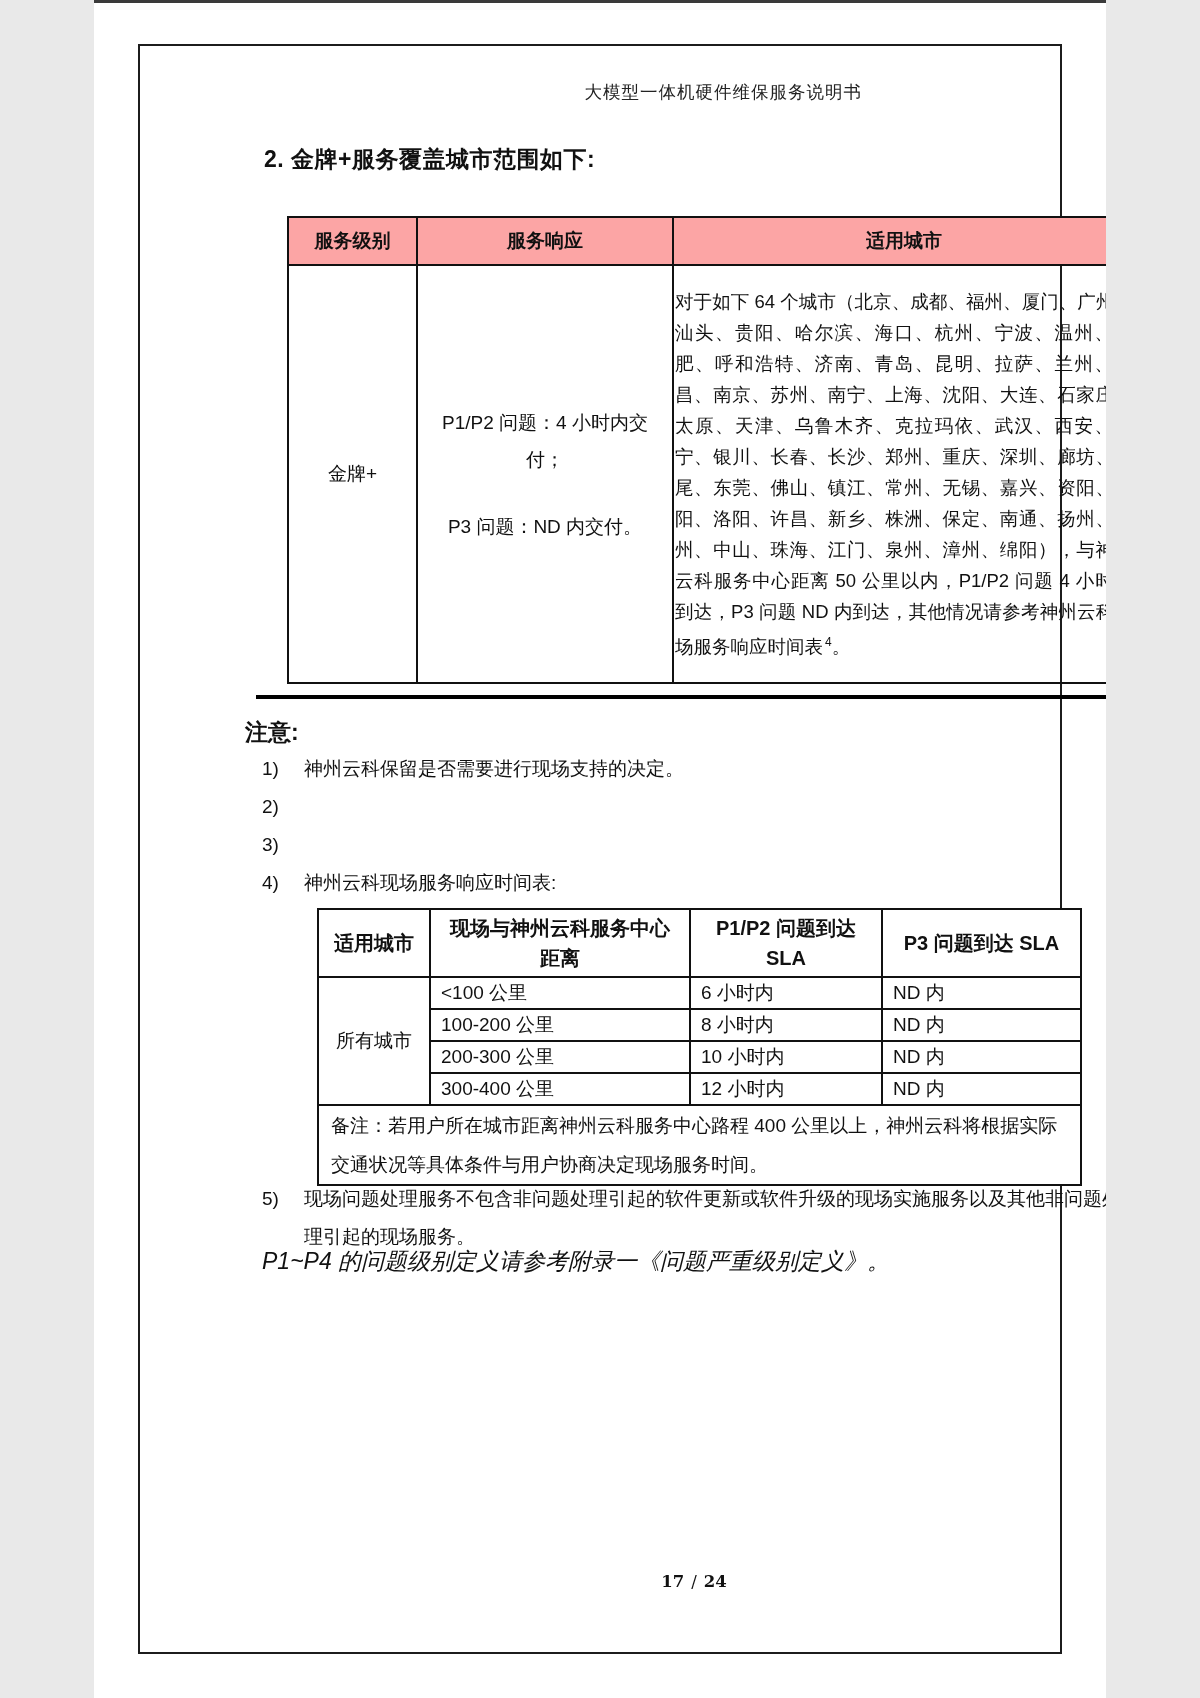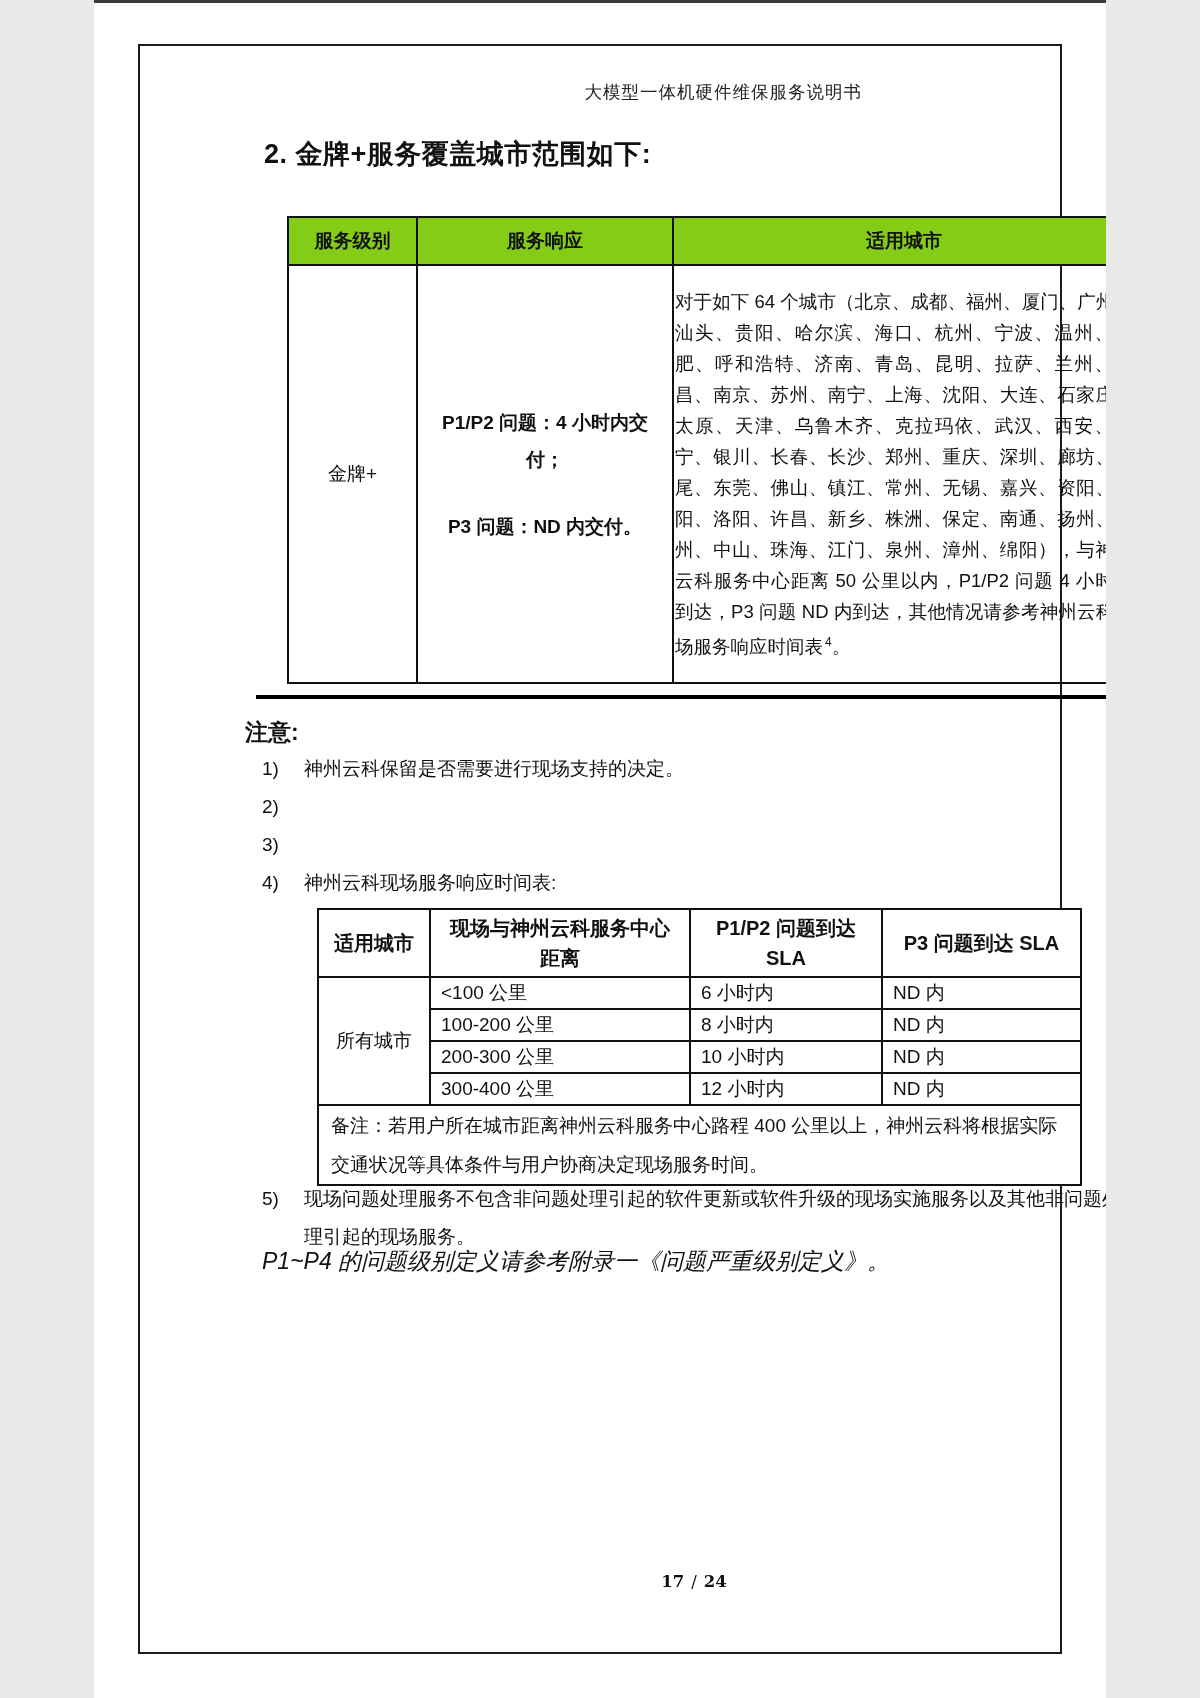--- a/index.html
+++ b/index.html
@@ -18,39 +18,39 @@
   .page-border{
     position:absolute;left:44px;top:44px;right:44px;bottom:44px;
     border:2px solid #1c1c1c;
   }
   .doc-title{
     position:absolute;top:80px;right:244px;
     font-family:"DejaVu Serif","Liberation Serif",serif;
     font-size:17.5px;letter-spacing:1px;color:#222;
   }
   .section-heading{
-    position:absolute;left:170px;top:136px;
-    font-size:27px;font-weight:bold;letter-spacing:.5px;
+    position:absolute;left:170px;top:144px;
+    font-size:23px;font-weight:bold;letter-spacing:.5px;
   }
   
   table{border-collapse:collapse;}
   .coverage-table{
     position:absolute;left:193px;top:216px;width:847px;
     table-layout:fixed;font-size:19px;
   }
   .coverage-table th,.coverage-table td{border:2px solid #111;}
   .coverage-table th{
-    background:#84cc16;height:44px;font-size:19px;font-weight:bold;text-align:center;
+    background:#fca5a5;height:44px;font-size:19px;font-weight:bold;text-align:center;
   }
   .col-level{width:129px;}
   .col-response{width:256px;}
   .col-cities{width:462px;}
   .coverage-table td{vertical-align:middle;}
   .cell-level{text-align:center;height:405px;}
-  .cell-response{text-align:center;padding:16px 14px;font-weight:bold;}
+  .cell-response{text-align:center;padding:16px 14px;}
   .cell-response p{margin:0;line-height:37px;}
   .cell-response p + p{margin-top:30px;}
   .cell-cities{
     padding:20px 1px;text-align:justify;line-height:31px;font-size:18.5px;
     vertical-align:top;
   }
   .cell-cities sup{font-size:12px;margin-left:2px;}
   
   .divider-rule{
     position:absolute;left:162px;top:695px;width:876px;height:4px;background:#000;

